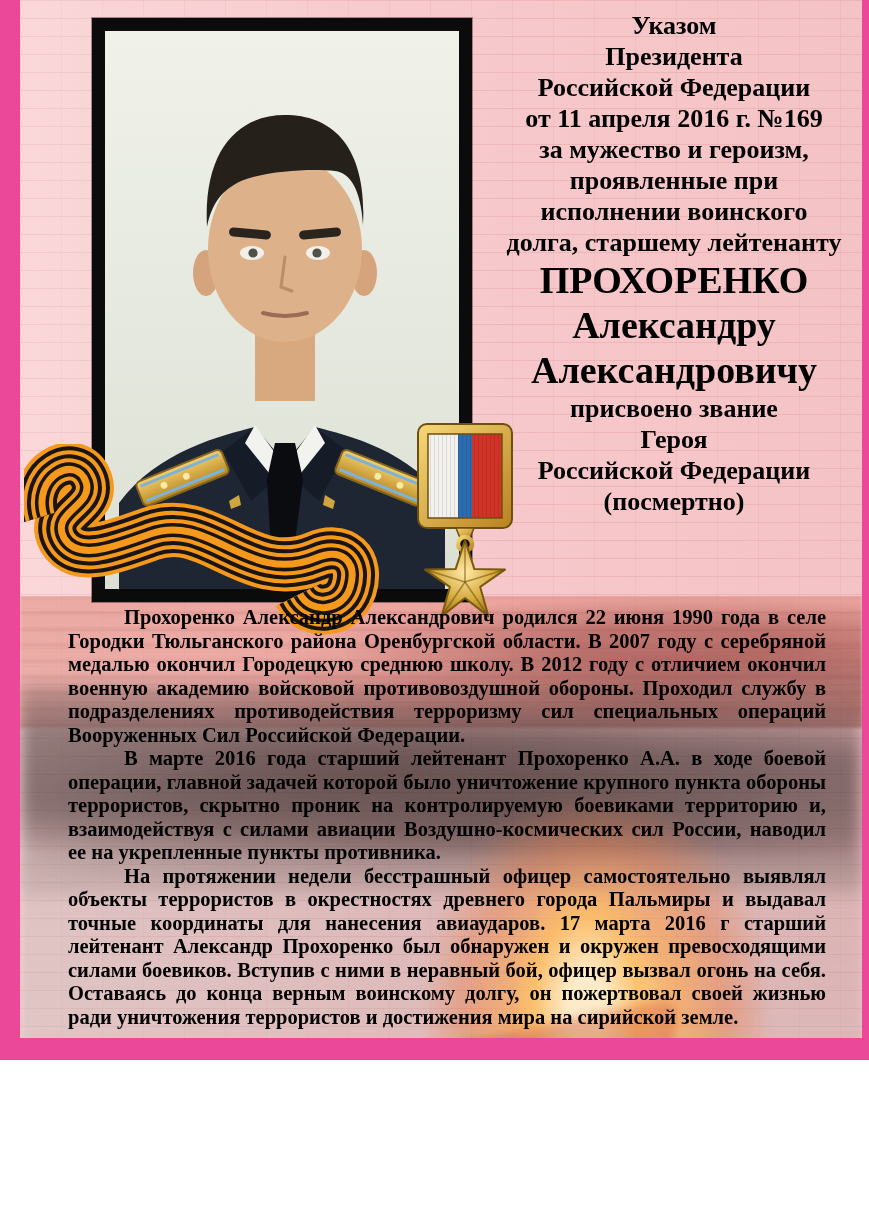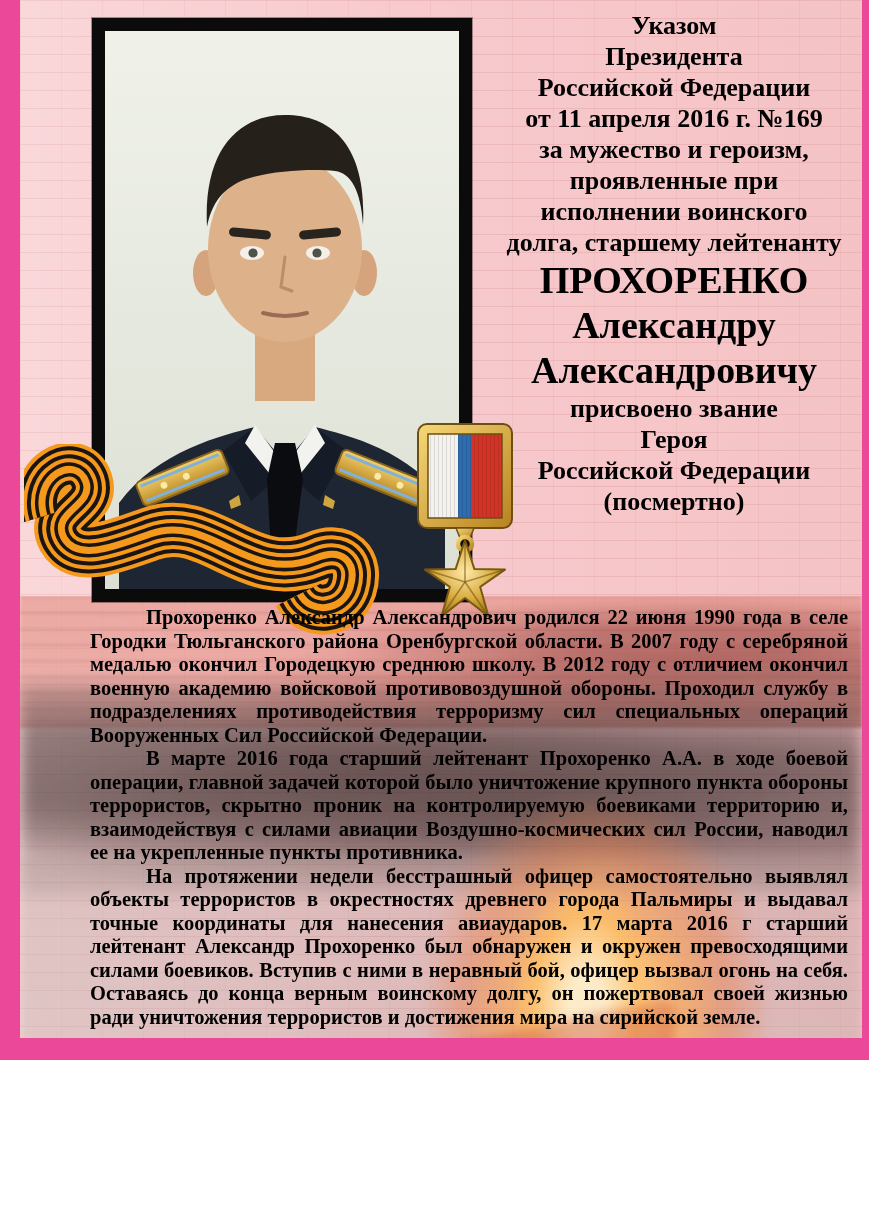--- a/index.html
+++ b/index.html
@@ -45,21 +45,21 @@
   .decree .nm{font-size:38px;line-height:45px;}
   .decree .aw{font-size:26px;line-height:31px;}
   
   .photo-frame{position:absolute;left:72px;top:18px;width:354px;height:558px;
      border:13px solid #0b0b0b;background:#e9ede4;box-shadow:0 0 0 1px rgba(0,0,0,.35);}
   .photo-frame svg{display:block;}
   
   .ribbon{position:absolute;left:4px;top:444px;width:360px;height:206px;}
   .medal{position:absolute;left:382px;top:420px;width:126px;height:206px;}
   
-  .bio{position:absolute;left:70px;top:606px;width:758px;font-weight:700;
+  .bio{position:absolute;left:48px;top:606px;width:758px;font-weight:700;
      font-size:20.5px;line-height:23.5px;text-align:justify;}
   .bio p{margin:0;text-indent:56px;}
   .closing{margin-top:5px !important;font-size:15px;line-height:30px;text-align:left;font-family:Liberation Serif, serif;}
 </style>
 </head>
 <body>
 
 <div class="page">
   <div class="poster">
 

